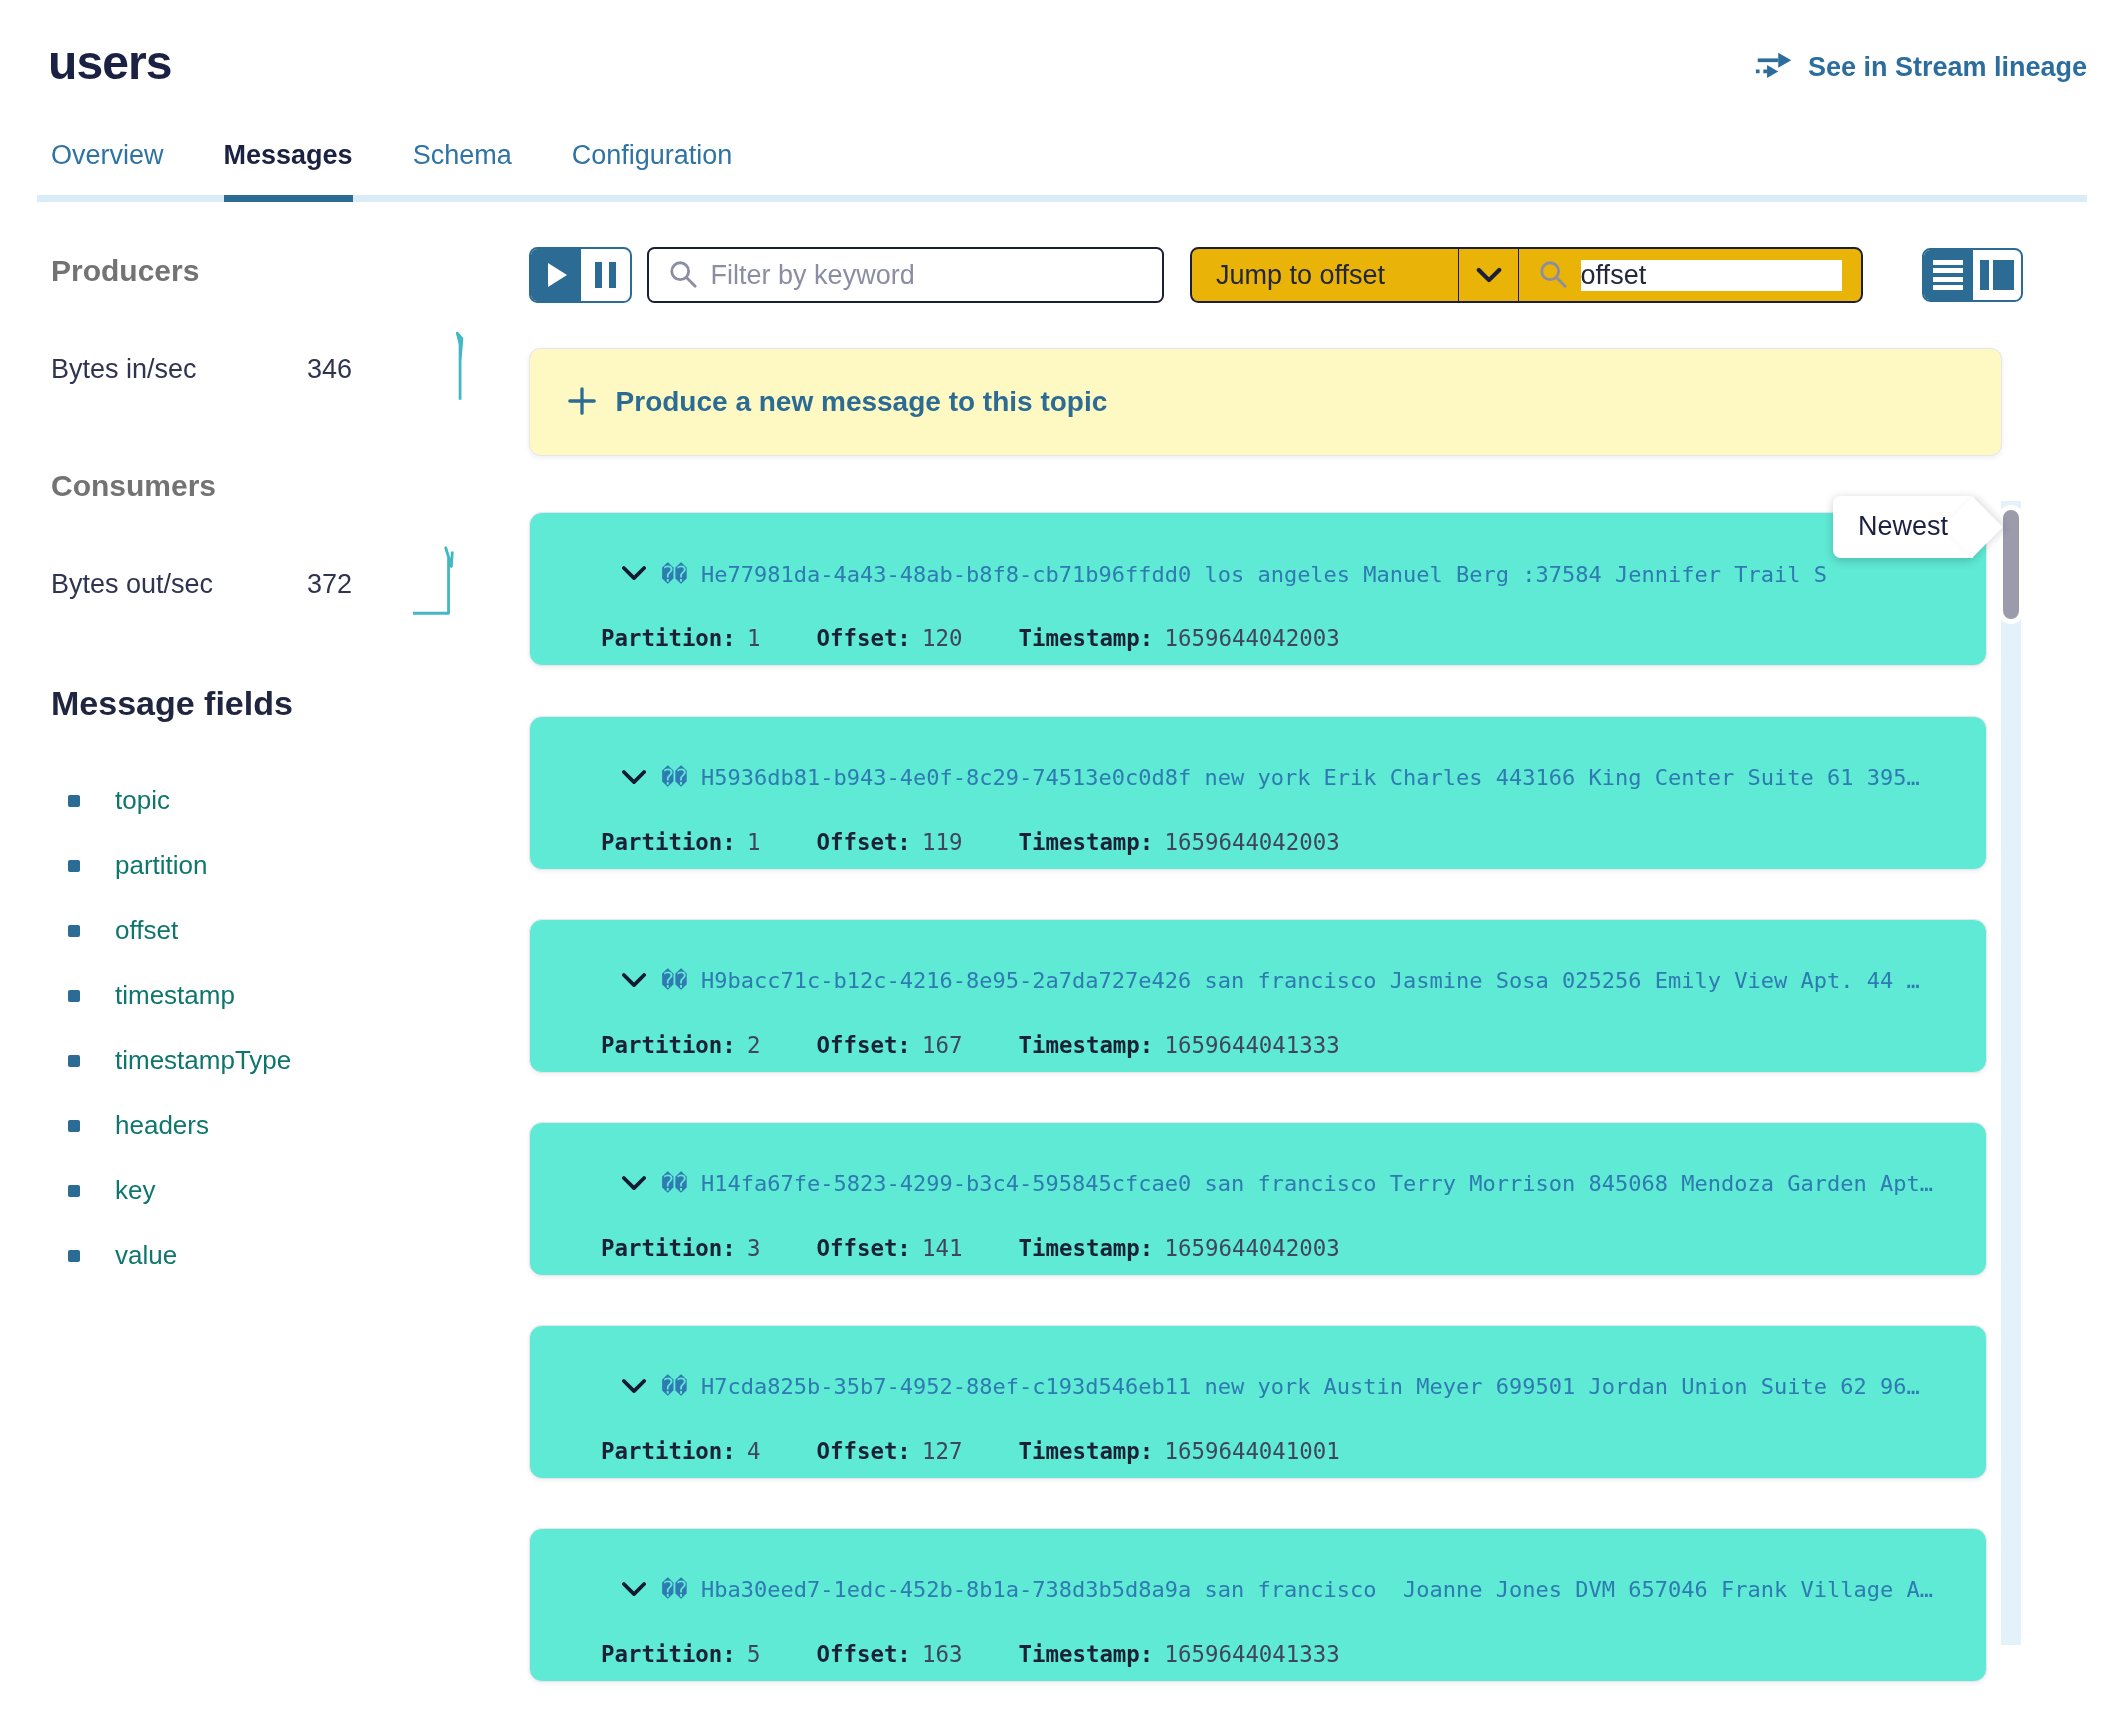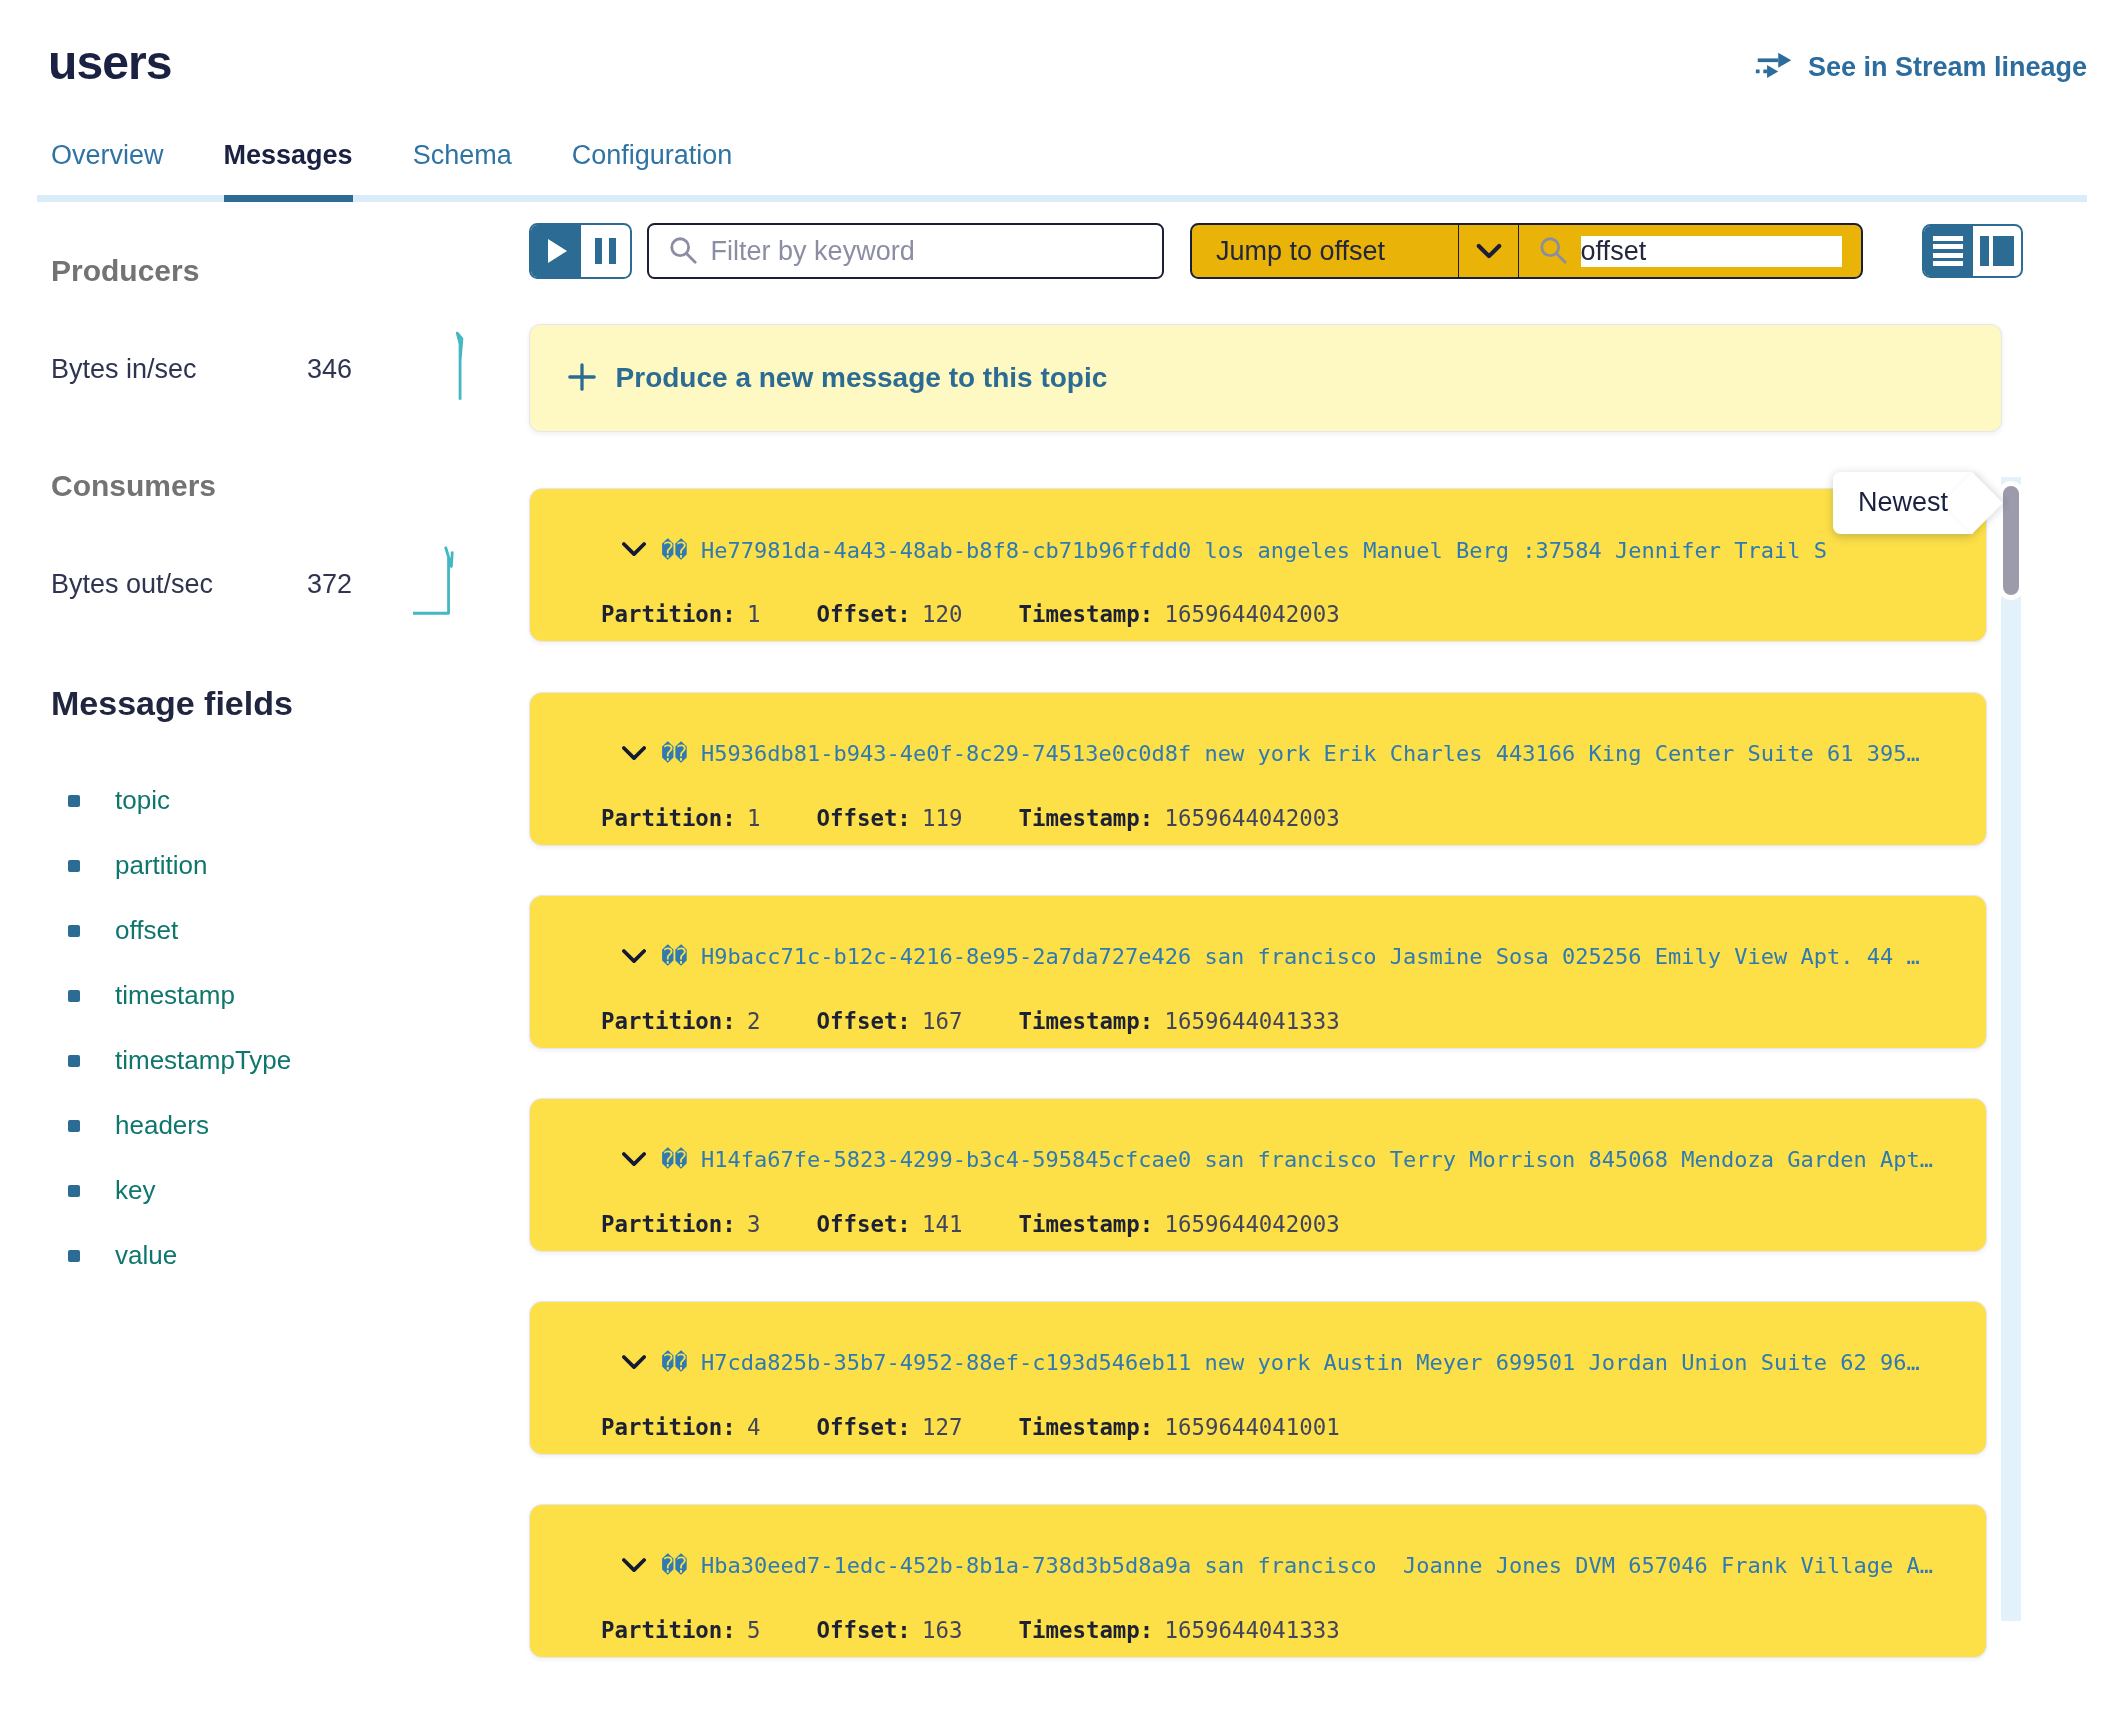--- a/index.html
+++ b/index.html
@@ -57,21 +57,21 @@
   }
   .stat-label { width:256px; }
   .stat-value { width:103px; }
   .stat-spark { margin-left:auto; }
   .fields-heading { font-size:34px; font-weight:800; margin-top:26px; color:#20263f;}
   .field-list { margin-top:45px; }
   .field-item { display:flex; align-items:center; gap:35px; height:65px; font-size:26px; color:#0f766e;text-align:right; }
   .field-bullet { width:12px; height:12px; background:#2b6b94; border-radius:1.9px; flex:0 0 12px; margin-left:17px;}
 
   
-  .main { width:1494px; flex:0 0 1494px; padding-top:21px; }
+  .main { width:1494px; flex:0 0 1494px; padding-top:21px;margin-top:24px; }
 
   
   .toolbar { display:flex; align-items:center; height:56px; }
   .playpause {
     display:flex; height:56px; width:103px;
     border:2.8px solid #2b6b94; border-radius:8.4px; overflow:hidden; background:#fff;
     flex:0 0 103px; cursor:pointer;
   }
   .pp-seg { flex:1; display:flex; align-items:center; justify-content:center; }
   .pp-play { background:#2b6b94; }
@@ -120,21 +120,21 @@
     box-shadow:0 1.9px 5.6px rgba(20,24,60,.07);
     display:flex; align-items:center; gap:18.6px; padding:0 37px;
     cursor:pointer;
   }
   .produce-label { color:#2b6b94; font-size:28px; font-weight:700; }
 
   
   .list-wrap { position:relative; margin-top:47px; width:1492px; height:1142px; }
   .msg-card {
     position:absolute; left:0; width:1458px; height:154px;
-    background:#fde047; border:1.9px solid #e6e6ec; border-radius:13px;
+    background:#5eead4; border:1.9px solid #e6e6ec; border-radius:13px;
     box-shadow:0 1.9px 4.7px rgba(20,24,60,.06);
     padding:34px 17px 0 34px; overflow:hidden;
   }
   .msg-head { display:flex; align-items:center; gap:15px; overflow:hidden; white-space:pre; }
   .chev { flex:0 0 auto; margin-top:1.9px; cursor:pointer; }
   .msg-key {
     font-family:"DejaVu Sans Mono", monospace;
     font-size:22px; color:#2e7ab1; white-space:pre; overflow:hidden;
   }
   .msg-meta {

